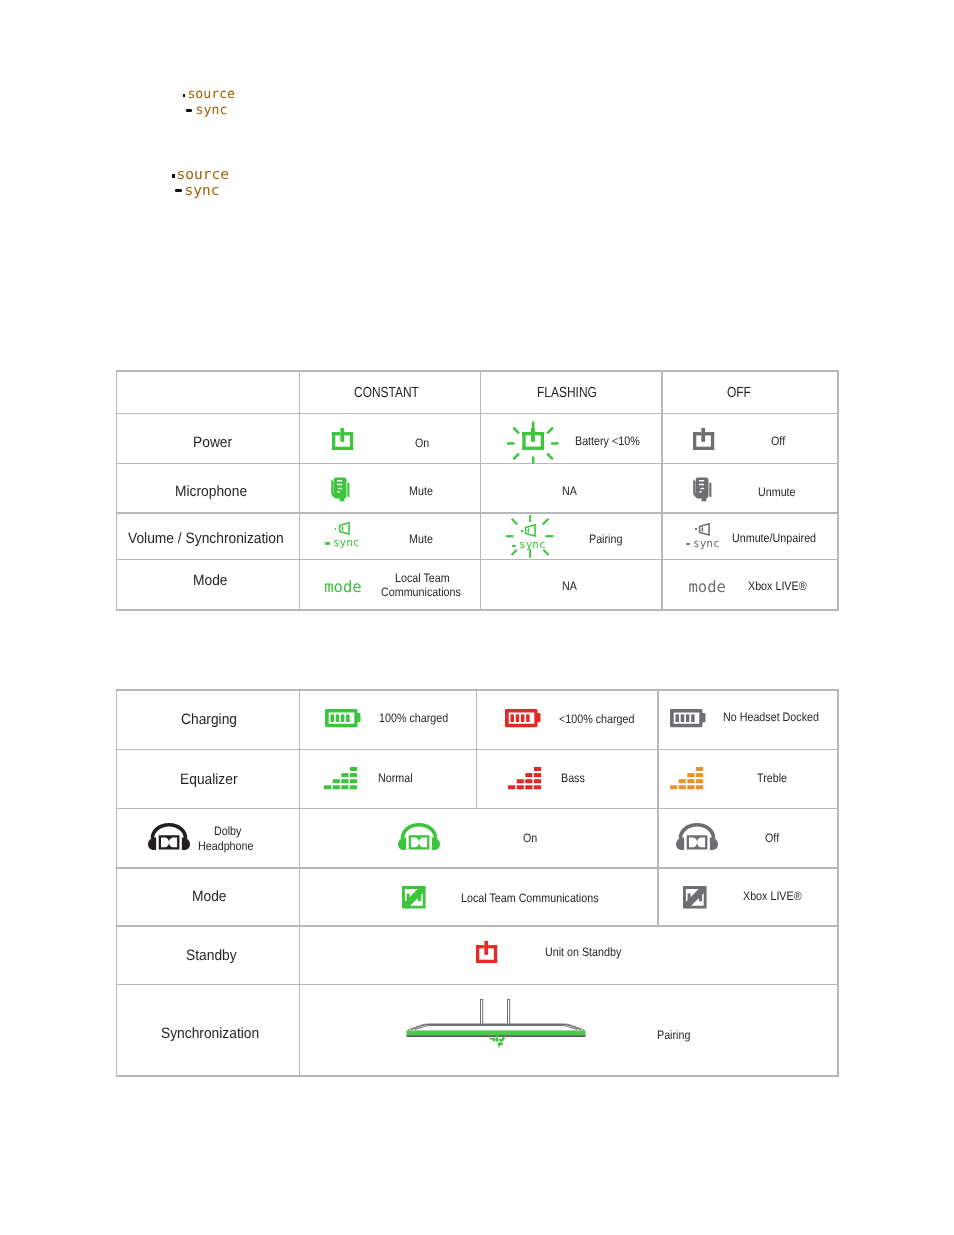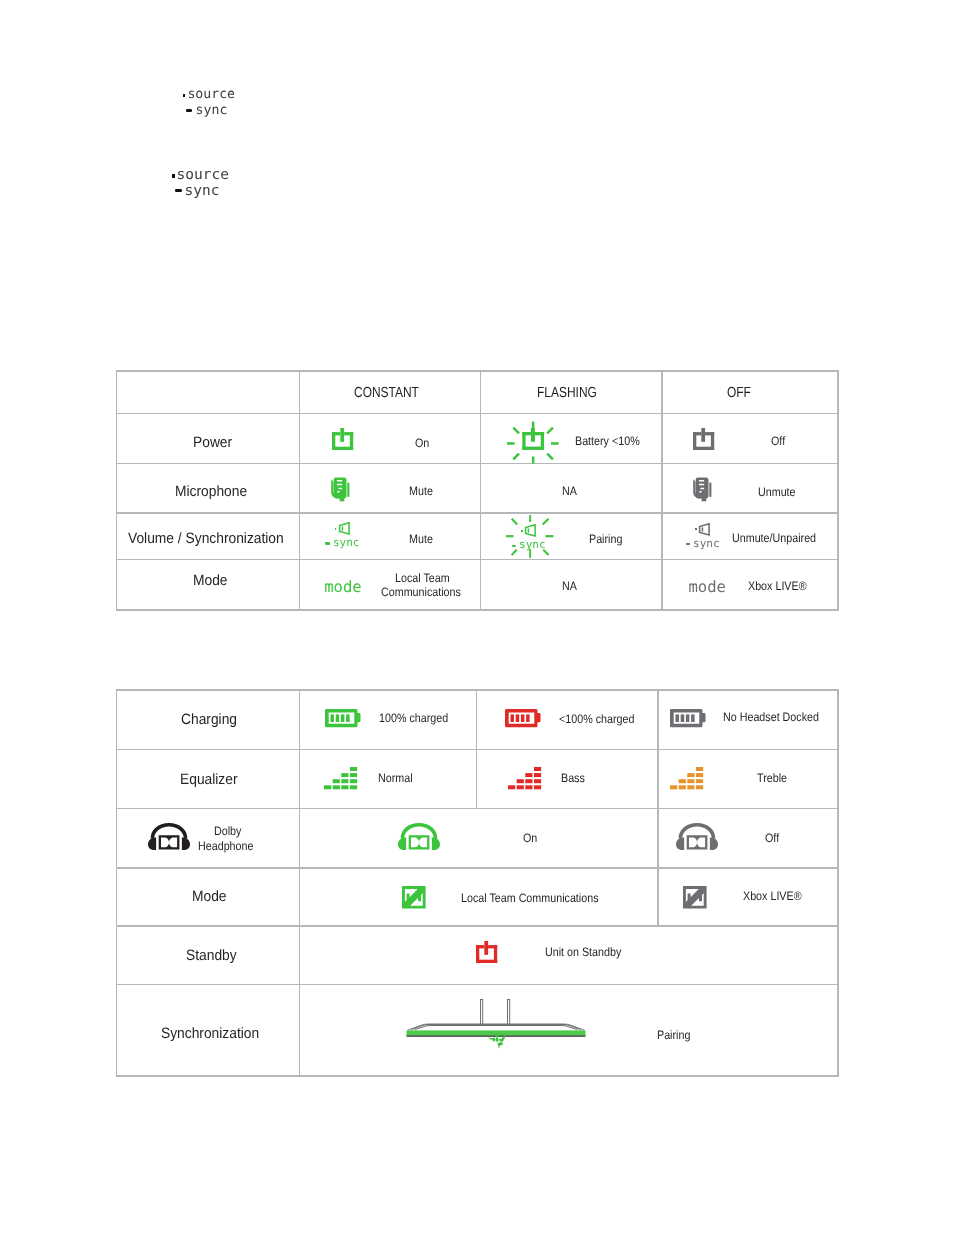--- a/index.html
+++ b/index.html
@@ -5,21 +5,21 @@
   html,body{margin:0;padding:0;background:#ffffff;}
   body{width:954px;height:1235px;position:relative;
        font-family:"Liberation Sans",sans-serif;overflow:hidden;
        -webkit-font-smoothing:antialiased;text-rendering:geometricPrecision;}
   .page{position:absolute;left:0;top:0;width:954px;height:1235px;background:#fff;}
 
   
   .tx{position:absolute;white-space:nowrap;color:#231f20;line-height:1;}
 
   
-  .lcd{position:absolute;white-space:nowrap;color:#404040;line-height:1;
+  .lcd{position:absolute;white-space:nowrap;color:#a16207;line-height:1;
        font-family:"DejaVu Sans Mono",monospace;}
   .dot,.dash{position:absolute;background:#111;}
   .dash{border-radius:1.2px;}
 
   .rule{position:absolute;background:#b6b7b9;}
   .icp{position:absolute;line-height:0;}
   svg{display:block;overflow:visible;}
   .modetxt{font-family:"DejaVu Sans Mono",monospace;letter-spacing:0;line-height:1;}
   .lcdblk,.tblwrap{position:absolute;left:0;top:0;width:954px;height:1235px;}
 </style>

